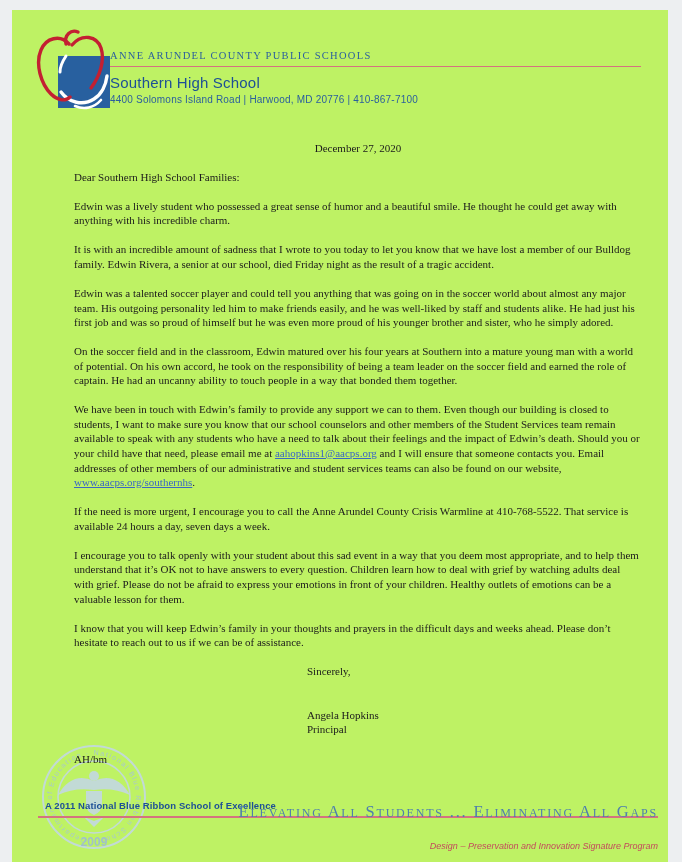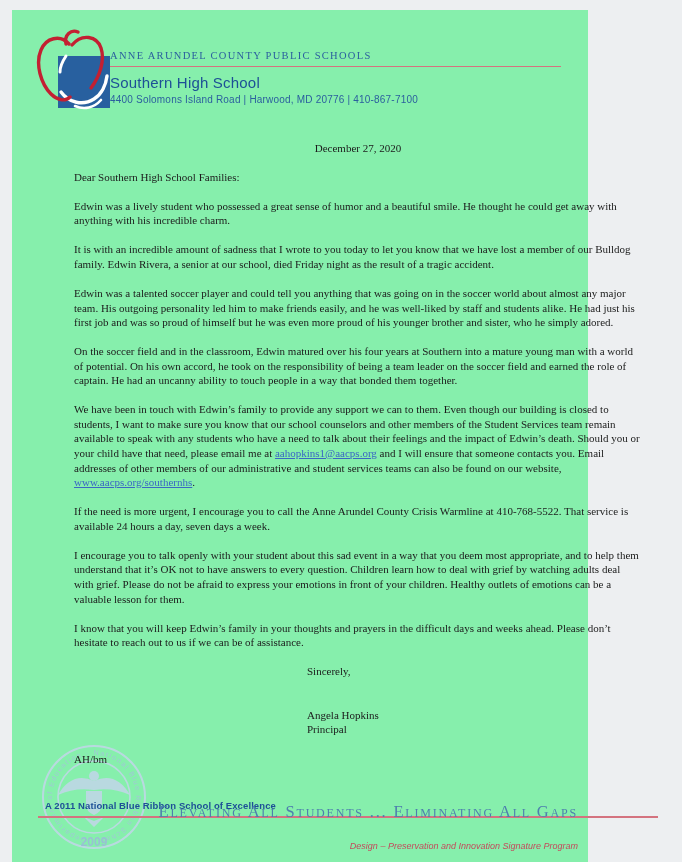--- a/index.html
+++ b/index.html
@@ -3,22 +3,22 @@
 <meta charset="utf-8">
 <style>
   html,body{margin:0;padding:0;}
   body{
     width:682px;height:862px;position:relative;
     background:#edeff1;
     font-family:"Liberation Serif", serif;
     overflow:hidden;
   }
   .page{
-    position:absolute;left:12px;top:10px;width:576px;height:852px;
-    background:#86efac;
+    position:absolute;left:12px;top:10px;width:656px;height:852px;
+    background:#bef264;
   }
   
   .logo{position:absolute;left:24px;top:16px;width:78px;height:92px;}
   .header-text{position:absolute;left:98px;top:40px;right:27px;}
   .district{
     font-family:"Liberation Serif", serif;
     font-size:10.5px;letter-spacing:1.3px;color:#2b5f9e;
     padding-bottom:5px;border-bottom:1.6px solid #d4737f;
     white-space:nowrap;
   }

